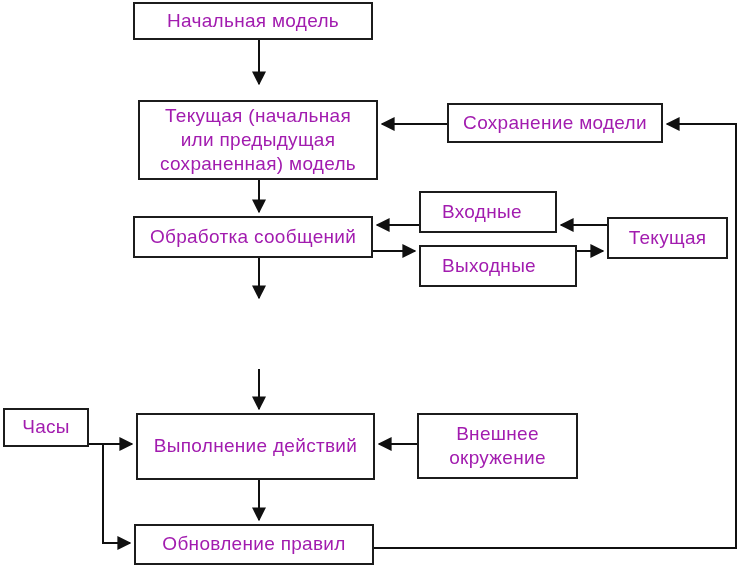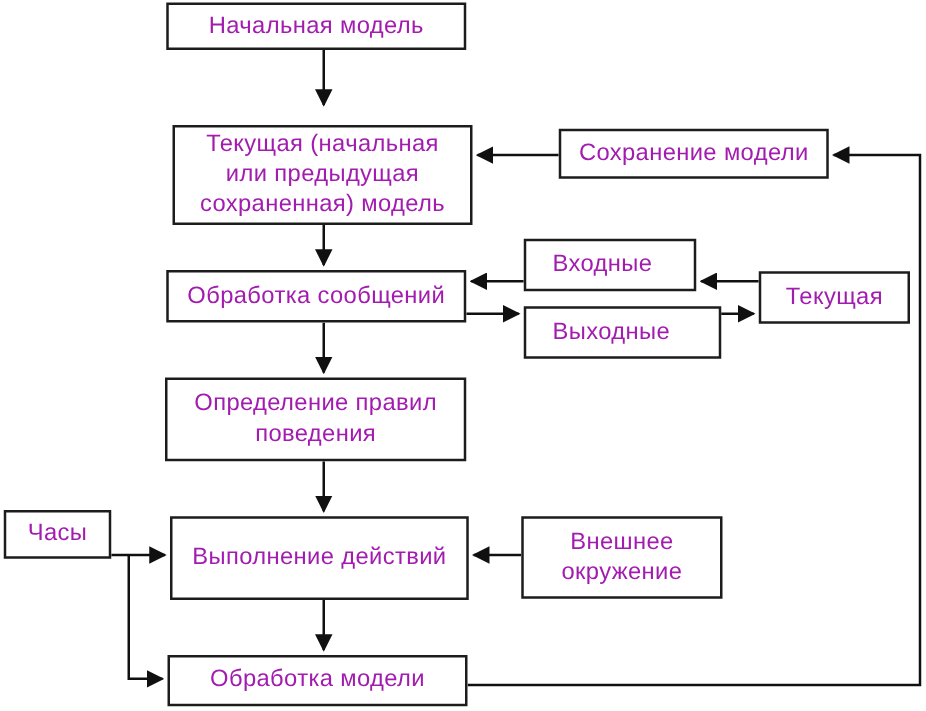--- a/index.html
+++ b/index.html
@@ -115,35 +115,31 @@
   </div>
 
   <div class="node left-text" id="n-output">
     <span class="lbl">Выходные</span>
   </div>
 
   <div class="node" id="n-addressee">
     <span class="lbl">Текущая</span>
   </div>
 
-  <div class="node" id="n-rules">
-    <span class="lbl">Определение правил
-поведения</span>
-  </div>
 
   <div class="node" id="n-execution">
     <span class="lbl">Выполнение действий</span>
   </div>
 
   <div class="node" id="n-environment">
     <span class="lbl">Внешнее
 окружение</span>
   </div>
 
   <div class="node" id="n-clock">
     <span class="lbl">Часы</span>
   </div>
 
   <div class="node" id="n-update">
-    <span class="lbl">Обработка модели</span>
+    <span class="lbl">Обновление правил</span>
   </div>
 
 </div>
 
 </body></html>

